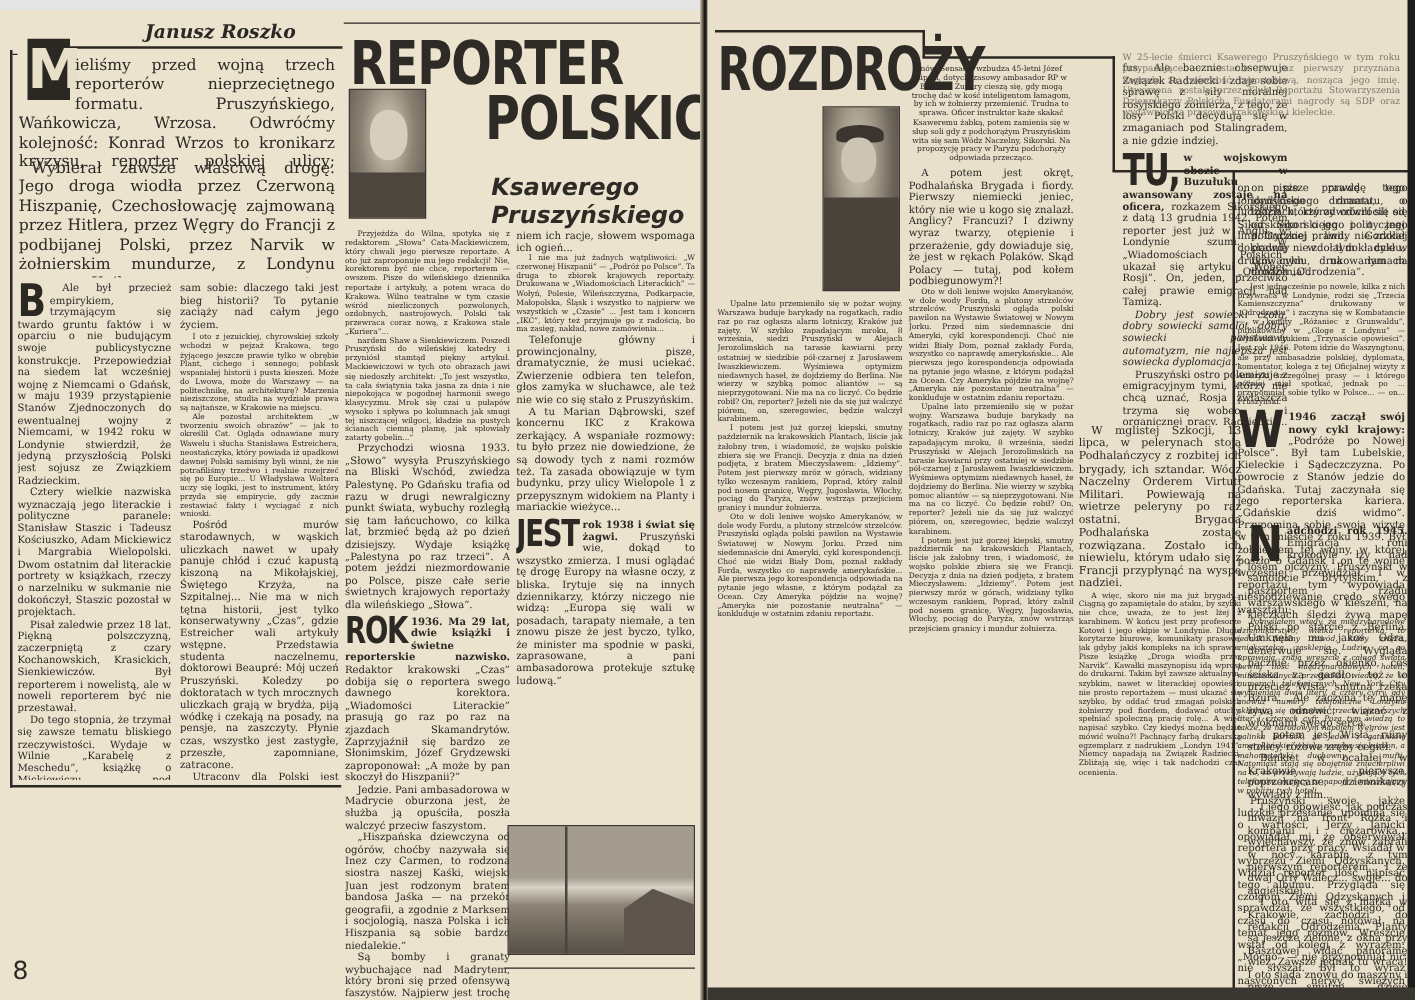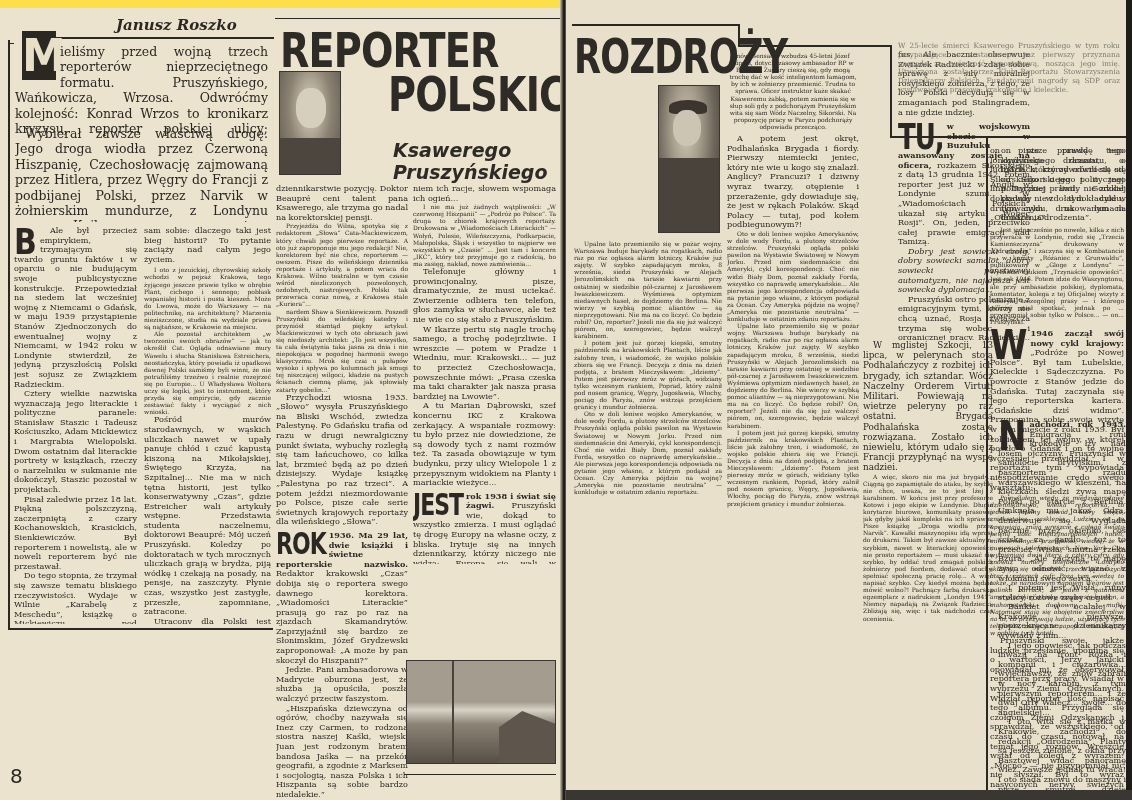--- a/index.html
+++ b/index.html
@@ -1,17 +1,17 @@
 <!DOCTYPE html>
 <html><head>
 <meta charset="utf-8">
 <style>
   * { box-sizing: border-box; margin: 0; padding: 0; }
   html, body { width: 1132px; height: 800px; overflow: hidden; background: #2a2622; }
-  .spread { position: absolute; left: 0; top: 0; width: 1132px; height: 800px; background: #fde047; }
+  .spread { position: absolute; left: 0; top: 0; width: 1132px; height: 800px; background: #e5e5e5; }
   .page-left { position: absolute; left: 0; top: 8px; width: 562px; height: 792px; background: #ebe3ce; }
   .page-right { position: absolute; left: 566px; top: 0; width: 672px; height: 800px; background: #e8e0ca; text-decoration: underline; }
   .gutter { position: absolute; left: 560px; top: 0; width: 8px; height: 800px; background: linear-gradient(90deg,#cfc6ae,#1c1a17 45%,#1c1a17 55%,#cfc6ae); }
   .body-text { font-family: "DejaVu Serif", serif; color: #2b2824; text-align: justify; }
   .col { position: absolute; overflow: hidden; }
   .t8 { font-size: 8.1px; line-height: 9.6px; }
   .t6 { font-size: 6px; line-height: 7.1px; }
   .t13 { font-size: 12.5px; line-height: 15.4px; }
   p.ind { text-indent: 10px; }
   b { font-weight: bold; }
@@ -74,38 +74,36 @@
     <div class="headline" style="left:388px;top:62px;font-size:46px;line-height:46px;transform:scaleX(0.83) scaleY(1.05);">POLSKICH</div>
     <div class="subhead" style="left:393px;top:132px;">Ksawerego</div>
     <div class="subhead" style="left:393px;top:154px;">Pruszyńskiego</div>
 
     <div class="photo" style="left:279px;top:63px;width:62px;height:104px;background:radial-gradient(ellipse at 50% 35%,#d9d2c2 0,#b6ad9c 25%,#8b8273 50%,#5a534a 100%);">
       <div style="position:absolute;left:16px;top:16px;width:30px;height:40px;border-radius:45%;background:#d7cfbd;"></div>
       <div style="position:absolute;left:0;top:66px;width:62px;height:40px;background:#4d463e;"></div>
     </div>
 
     <div class="col body-text t8" style="left:276px;top:176px;width:132px;height:616px;">
-      <p>dziennikarstwie pozycję. Doktor Beaupré ceni talent pana Ksawerego, ale trzyma go nadal na korektorskiej pensji.</p>
       <p class="t6 ind">Przyjeżdża do Wilna, spotyka się z redaktorem „Słowa” Cata-Mackiewiczem, który chwali jego pierwsze reportaże. A oto już zaproponuje mu jego redakcji! Nie, korektorem być nie chce, reporterem — owszem. Pisze do wileńskiego dziennika reportaże i artykuły, a potem wraca do Krakowa. Wilno teatralne w tym czasie wśród niezliczonych pozwolonych, ozdobnych, nastrojowych. Polski tak przewraca coraz nową, z Krakowa stale „Kuriera”...</p>
       <p class="t6 ind">nardem Shaw a Sienkiewiczem. Poszedł Pruszyński do wileńskiej katedry i przyniósł stamtąd piękny artykuł. Mackiewiczowi w tych oto obrazach jawi się niedoszły architekt: „To jest wszystko, ta cała świątynia taka jasna za dnia i nie niepokojąca w pogodnej harmonii swego klasycyzmu. Mrok się czai u pułapów wysoko i spływa po kolumnach jak smugi tej niszczącej wilgoci, kładzie na pustych ścianach ciemną plamę, jak spłowiały zatarty gobelin...”</p>
       <p class="ind">Przychodzi wiosna 1933. „Słowo” wysyła Pruszyńskiego na Bliski Wschód, zwiedza Palestynę. Po Gdańsku trafia od razu w drugi newralgiczny punkt świata, wybuchy rozległą się tam łańcuchowo, co kilka lat, brzmieć będą aż po dzień dzisiejszy. Wydaje książkę „Palestyna po raz trzeci”. A potem jeździ niezmordowanie po Polsce, pisze całe serie świetnych krajowych reportaży dla wileńskiego „Słowa”.</p>
       <div style="height:4px"></div>
       <span class="inline-cap" style="font-size:22px;">ROK</span>
       <b>1936. Ma 29 lat, dwie książki i świetne reporterskie nazwisko.</b>
       <span>Redaktor krakowski „Czas” dobija się o reportera swego dawnego korektora. „Wiadomości Literackie” prasują go raz po raz na zjazdach Skamandrytów. Zaprzyjaźnił się bardzo ze Słonimskim, Józef Grydzewski zaproponował: „A może by pan skoczył do Hiszpanii?”</span>
       <p class="ind">Jedzie. Pani ambasadorowa w Madrycie oburzona jest, że służba ją opuściła, poszła walczyć przeciw faszystom.</p>
       <p class="ind">„Hiszpańska dziewczyna od ogórów, choćby nazywała się Inez czy Carmen, to rodzona siostra naszej Kaśki, wiejski Juan jest rodzonym bratem bandosa Jaśka — na przekór geografii, a zgodnie z Marksem i socjologią, nasza Polska i ich Hiszpania są sobie bardzo niedalekie.”</p>
       <p class="ind">Są bomby i granaty wybuchające nad Madrytem, który broni się przed ofensywą faszystów. Najpierw jest trochę podekscytowany, potem — jest pracowity i obiektywny. Donosi o gorzkiej prawdzie, o wojnie, o obrońcach Madrytu.</p>
     </div>
 
     <div class="col body-text t8" style="left:413px;top:176px;width:143px;height:380px;">
       <p>niem ich racje, słowem wspomaga ich ogień...</p>
       <p class="t6 ind">I nie ma już żadnych wątpliwości: „W czerwonej Hiszpanii” — „Podróż po Polsce”. Ta druga to zbiorek krajowych reportaży. Drukowana w „Wiadomościach Literackich” — Wołyń, Polesie, Wileńszczyzna, Podkarpacie, Małopolska, Śląsk i wszystko to najpierw we wszystkich w „Czasie” ... Jest tam i koncern „IKC”, który też przyjmuje go z radością, bo ma zasięg, nakład, nowe zamówienia...</p>
       <p class="ind">Telefonuje główny i prowincjonalny, pisze, dramatycznie, że musi uciekać. Zwierzenie odbiera ten telefon, głos zamyka w słuchawce, ale też nie wie co się stało z Pruszyńskim.</p>
-      <p class="ind">W Ikarze pertu się nagle trochę samego, a trochę podejrzliwie. I wreszcie — potem w Pradze i Wiedniu, mur. Krakowski... — już to przecież Czechosłowacja, powszechnie mówi: „Prasa czeska ma taki charakter jak nasza prasa bardziej na Lwowie”.</p>
       <p class="ind">A tu Marian Dąbrowski, szef koncernu IKC z Krakowa zerkający. A wspaniałe rozmowy: tu było przez nie dowiedzione, że są dowody tych z nami rozmów też. Ta zasada obowiązuje w tym budynku, przy ulicy Wielopole 1 z przepysznym widokiem na Planty i mariackie wieżyce...</p>
       <div style="height:4px"></div>
       <span class="inline-cap" style="font-size:22px;">JEST</span>
       <b>rok 1938 i świat się żagwi.</b>
       <span>Pruszyński wie, dokąd to wszystko zmierza. I musi oglądać tę drogę Europy na własne oczy, z bliska. Irytuje się na innych dziennikarzy, którzy niczego nie widzą: „Europa się wali w posadach, tarapaty niemałe, a ten znowu pisze że jest byczo, tylko, że minister ma spodnie w paski, zaprasowane, a pani ambasadorowa protekuje sztukę ludową.”</span>
       
     </div>
 
     <div class="photo" style="left:406px;top:652px;width:150px;height:104px;background:linear-gradient(180deg,#a39c8f 0,#a39c8f 40%,#d8d2c6 48%,#8c8375 62%,#564f46 100%);">
       <div style="position:absolute;left:45px;top:0;width:2px;height:104px;background:#4a443c;"></div>

